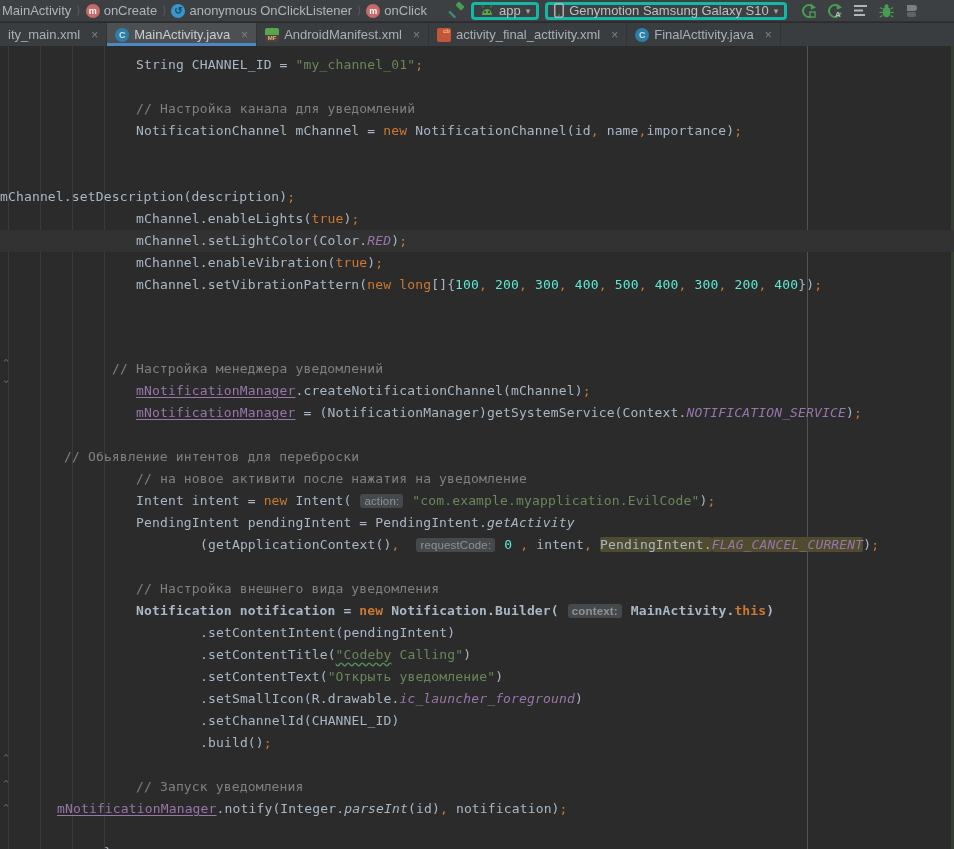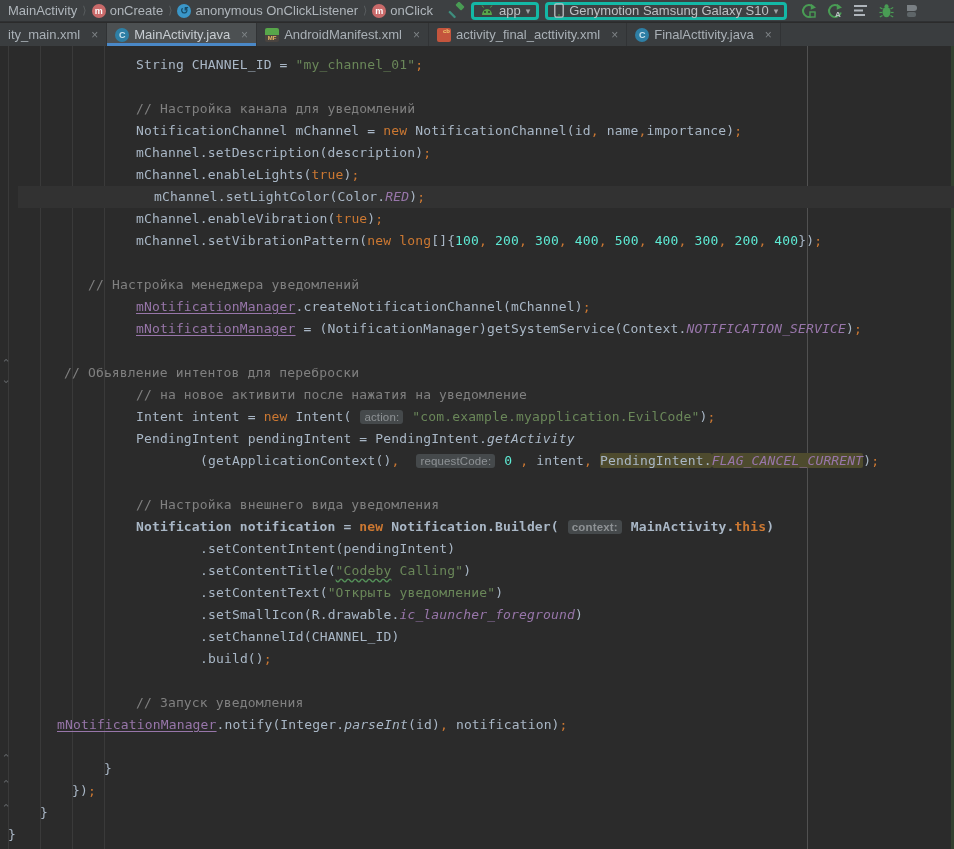--- a/index.html
+++ b/index.html
@@ -4,21 +4,21 @@
 <style>
   * { box-sizing: border-box; margin: 0; padding: 0; }
   html,body { width: 954px; height: 849px; overflow: hidden; background:#2B2B2B;
               font-family:"Liberation Sans", sans-serif; }
   #app { position:relative; width:954px; height:849px; }
 
   
   .toolbar { position:absolute; top:0; left:0; width:954px; height:22px;
              background:#3D4042; display:flex; align-items:center;
              border-bottom:1px solid #2F3133; color:#AFB5BB; font-size:13px; white-space:nowrap;}
-  .crumbs { display:flex; align-items:center; gap:4px; padding-left:8px; flex:0 0 auto; overflow:hidden; width:448px;}
+  .crumbs { display:flex; align-items:center; gap:4px; padding-left:2px; flex:0 0 auto; overflow:hidden; width:448px;}
   .crumb { display:flex; align-items:center; gap:4px; }
   .crumb-sep { color:#5A5E60; font-size:11px; padding:0 1px; }
   .cicon { width:14px; height:14px; border-radius:50%; display:flex; align-items:center;
            justify-content:center; font-size:9px; font-weight:bold; color:#fff; flex:0 0 auto;}
   .cicon.method { background:#C96A6A; }
   .cicon.anon { background:#3A96C8; color:#174A66; font-size:10px; }
   .tb-right { display:flex; align-items:center; gap:6px; }
   .chip { display:flex; align-items:center; gap:5px; border:3px solid #14b8a6; border-radius:4px;
           height:18px; padding:0 6px; color:#BDC1C5; }
   .dd-arrow { font-size:9px; color:#9DA2A6; }
@@ -207,27 +207,27 @@
     <div class="indent-guide" style="left:72px"></div>
     <div class="indent-guide" style="left:104px"></div>
     <div class="margin-line" style="left:807px"></div>
     <div class="right-stripe"></div>
 
     <div id="code">
         <div class="code-line" style="padding-left: 136px;"><span class="tk-pl">String CHANNEL_ID = </span><span class="tk-str">"my_channel_01"</span><span class="tk-kw">;</span></div>
         <div class="code-line" style="padding-left: 136px;"></div>
         <div class="code-line" style="padding-left: 136px;"><span class="tk-cmt">// Настройка канала для уведомлений</span></div>
         <div class="code-line" style="padding-left: 136px;"><span class="tk-pl">NotificationChannel mChannel = </span><span class="tk-kw">new</span><span class="tk-pl"> NotificationChannel(id</span><span class="tk-kw">,</span><span class="tk-pl"> name</span><span class="tk-kw">,</span><span class="tk-pl">importance)</span><span class="tk-kw">;</span></div>
-        <div class="code-line" style="padding-left: 136px;"><span class="tk-pl">mChannel.setDescription(description)</span><span class="tk-kw">;</span></div>
+        <div class="code-line" style=" margin-top: 44px;"><span class="tk-pl">mChannel.setDescription(description)</span><span class="tk-kw">;</span></div>
         <div class="code-line" style="padding-left: 136px;"><span class="tk-pl">mChannel.enableLights(</span><span class="tk-kw">true</span><span class="tk-pl">)</span><span class="tk-kw">;</span></div>
-        <div class="code-line current" style="padding-left: 136px; margin-left: 18px;"><span class="tk-pl">mChannel.setLightColor(Color.</span><span class="tk-con">RED</span><span class="tk-pl">)</span><span class="tk-kw">;</span></div>
+        <div class="code-line current" style="padding-left: 136px;"><span class="tk-pl">mChannel.setLightColor(Color.</span><span class="tk-con">RED</span><span class="tk-pl">)</span><span class="tk-kw">;</span></div>
         <div class="code-line" style="padding-left: 136px;"><span class="tk-pl">mChannel.enableVibration(</span><span class="tk-kw">true</span><span class="tk-pl">)</span><span class="tk-kw">;</span></div>
         <div class="code-line" style="padding-left: 136px;"><span class="tk-pl">mChannel.setVibrationPattern(</span><span class="tk-kw">new</span><span class="tk-pl"> </span><span class="tk-kw">long</span><span class="tk-pl">[]{</span><span class="tk-num">100</span><span class="tk-kw">,</span><span class="tk-pl"> </span><span class="tk-num">200</span><span class="tk-kw">,</span><span class="tk-pl"> </span><span class="tk-num">300</span><span class="tk-kw">,</span><span class="tk-pl"> </span><span class="tk-num">400</span><span class="tk-kw">,</span><span class="tk-pl"> </span><span class="tk-num">500</span><span class="tk-kw">,</span><span class="tk-pl"> </span><span class="tk-num">400</span><span class="tk-kw">,</span><span class="tk-pl"> </span><span class="tk-num">300</span><span class="tk-kw">,</span><span class="tk-pl"> </span><span class="tk-num">200</span><span class="tk-kw">,</span><span class="tk-pl"> </span><span class="tk-num">400</span><span class="tk-pl">})</span><span class="tk-kw">;</span></div>
         <div class="code-line" style="padding-left: 136px;"></div>
-        <div class="code-line" style="padding-left: 88px;"><span class="tk-cmt">// Настройка менеджера уведомлений</span></div>
+        <div class="code-line" style="padding-left: 112px; margin-top: 40px;"><span class="tk-cmt">// Настройка менеджера уведомлений</span></div>
         <div class="code-line" style="padding-left: 136px;"><span class="tk-fld">mNotificationManager</span><span class="tk-pl">.createNotificationChannel(mChannel)</span><span class="tk-kw">;</span></div>
         <div class="code-line" style="padding-left: 136px;"><span class="tk-fld">mNotificationManager</span><span class="tk-pl"> = (NotificationManager)getSystemService(Context.</span><span class="tk-con">NOTIFICATION_SERVICE</span><span class="tk-pl">)</span><span class="tk-kw">;</span></div>
         <div class="code-line" style="padding-left: 136px;"></div>
         <div class="code-line" style="padding-left: 64px;"><span class="tk-cmt">// Обьявление интентов для переброски</span></div>
         <div class="code-line" style="padding-left: 136px;"><span class="tk-cmt">// на новое активити после нажатия на уведомление</span></div>
         <div class="code-line" style="padding-left: 136px;"><span class="tk-pl">Intent intent = </span><span class="tk-kw">new</span><span class="tk-pl"> Intent( </span><span class="tk-hint">action:</span><span class="tk-pl"> </span><span class="tk-str">"com.example.myapplication.EvilCode"</span><span class="tk-pl">)</span><span class="tk-kw">;</span></div>
         <div class="code-line" style="padding-left: 136px;"><span class="tk-pl">PendingIntent pendingIntent = PendingIntent.</span><span class="tk-smi">getActivity</span></div>
         <div class="code-line" style="padding-left: 200px;"><span class="tk-pl">(getApplicationContext()</span><span class="tk-kw">,</span><span class="tk-pl">  </span><span class="tk-hint">requestCode:</span><span class="tk-pl"> </span><span class="tk-num">0</span><span class="tk-pl"> </span><span class="tk-kw">,</span><span class="tk-pl"> intent</span><span class="tk-kw">,</span><span class="tk-pl"> </span><span class="tk-pl tk-hl">PendingIntent.</span><span class="tk-con tk-hl">FLAG_CANCEL_CURRENT</span><span class="tk-pl">)</span><span class="tk-kw">;</span></div>
         <div class="code-line" style="padding-left: 136px;"></div>
         <div class="code-line" style="padding-left: 136px;"><span class="tk-cmt">// Настройка внешнего вида уведомления</span></div>

